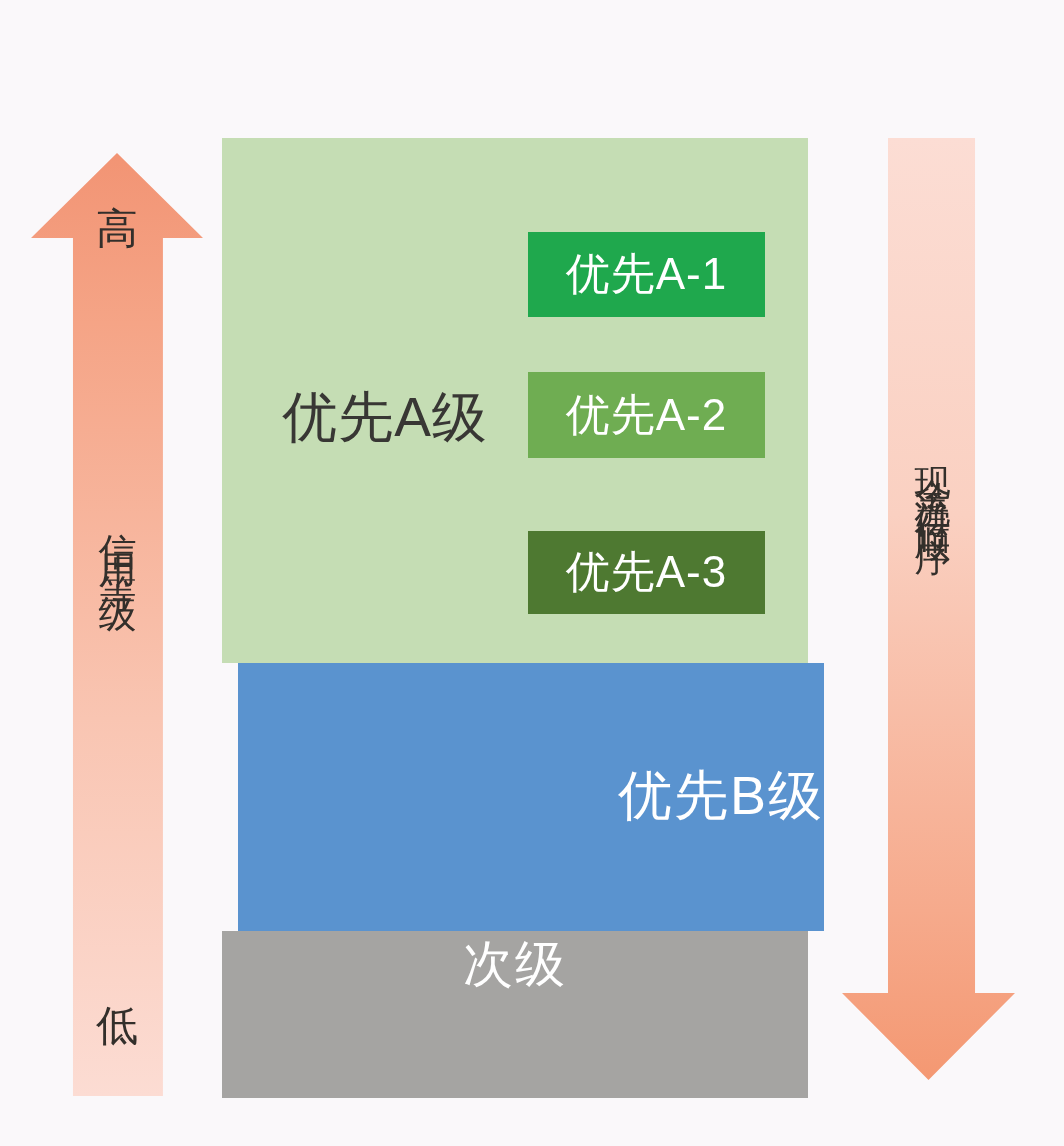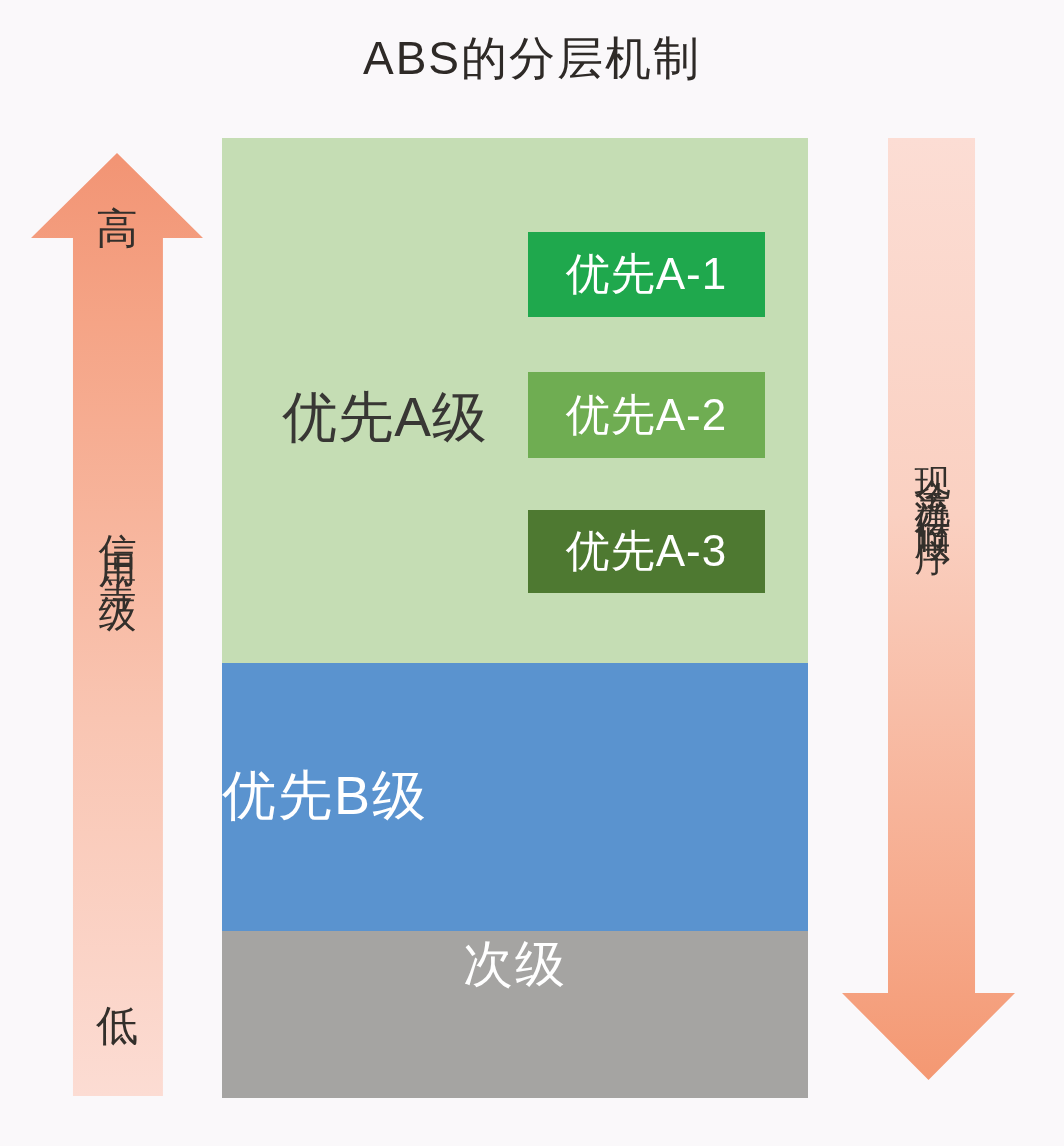--- a/index.html
+++ b/index.html
@@ -26,21 +26,21 @@
 
   
   .stack {
     position: absolute;
     left: 222px; top: 138px;
     width: 586px; height: 960px;
     display: flex; flex-direction: column;
   }
   .block { position: relative; width: 100%; }
   .block-a { height: 559px; background: #c5ddb4; }
-  .block-b { height: 286px; background: #5a93cf; display: flex; align-items: center; justify-content: flex-start; }
+  .block-b { height: 286px; background: #5a93cf; display: flex; align-items: center; justify-content: flex-end; margin-left: 16px; }
   .block-sub { height: 178px; background: #a5a4a2; display: flex; align-items: flex-start; justify-content: center; }
 
   .senior-a-label {
     position: absolute;
     left: 163px; top: 280px;
     transform: translate(-50%, -50%);
     font-size: 55px;
     color: #383734;
     letter-spacing: 1px;
     white-space: nowrap;
@@ -95,40 +95,39 @@
     left: 52%; top: 300px; transform: translateX(-50%);
     writing-mode: vertical-rl; text-orientation: upright;
     font-size: 36px; letter-spacing: 12px;
   }
 </style>
 </head>
 <body>
 
 <div class="stage">
 
-  <div class="title">ABS的分层机制</div>
 
   <div class="arrow arrow-up">
     <span class="arrow-label lbl-high">高</span>
     <span class="arrow-label lbl-credit">信用等级</span>
     <span class="arrow-label lbl-low">低</span>
   </div>
 
   <div class="stack">
 
     <div class="block block-a" style="background: rgb(197, 221, 180);">
       <span class="senior-a-label">优先A级</span>
 
       <div class="subbox subbox-1" style="background: rgb(31, 168, 77);">
         <span>优先A-1</span>
       </div>
       <div class="subbox subbox-2" style="background: rgb(111, 173, 82);">
         <span>优先A-2</span>
       </div>
-      <div class="subbox subbox-3" style="background: rgb(78, 121, 49);">
+      <div class="subbox subbox-3" style="background: rgb(78, 121, 49); margin-top: 21px;">
         <span>优先A-3</span>
       </div>
     </div>
 
     <div class="block block-b" style="background: rgb(90, 147, 207);">
       <span class="white-big">优先B级</span>
     </div>
 
     <div class="block block-sub" style="background: rgb(165, 164, 162);">
       <span class="white-big">次级</span>

